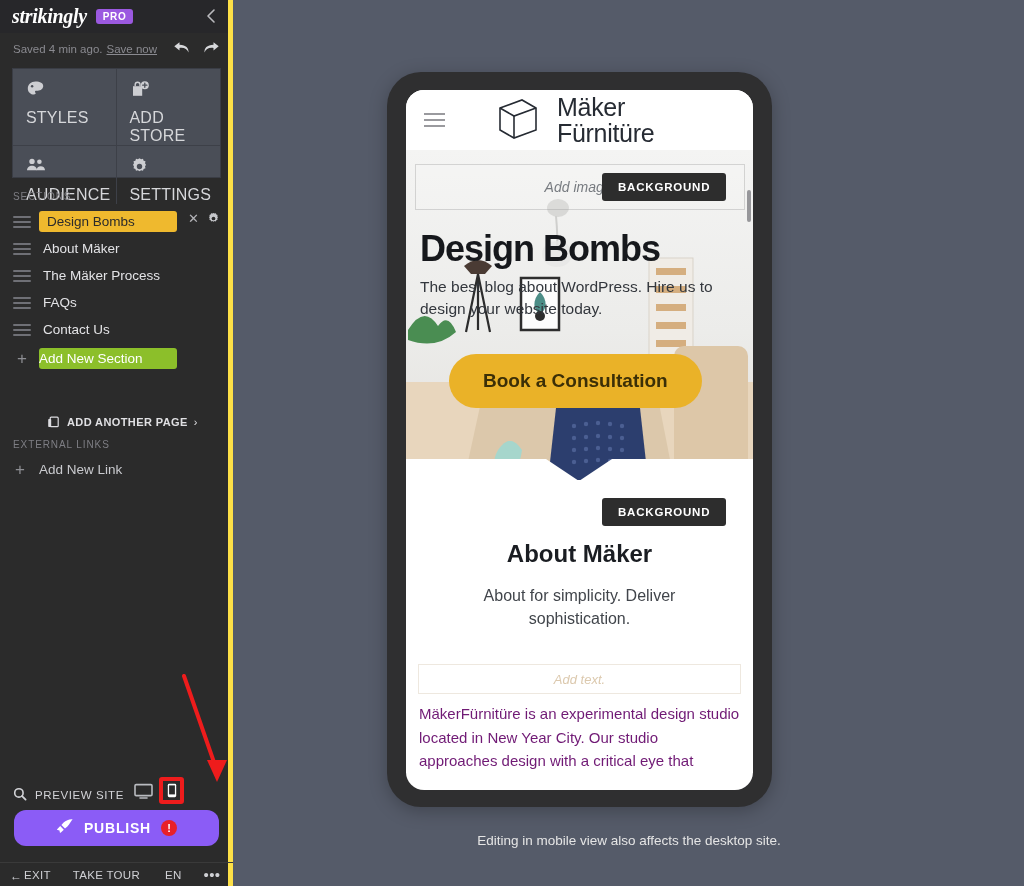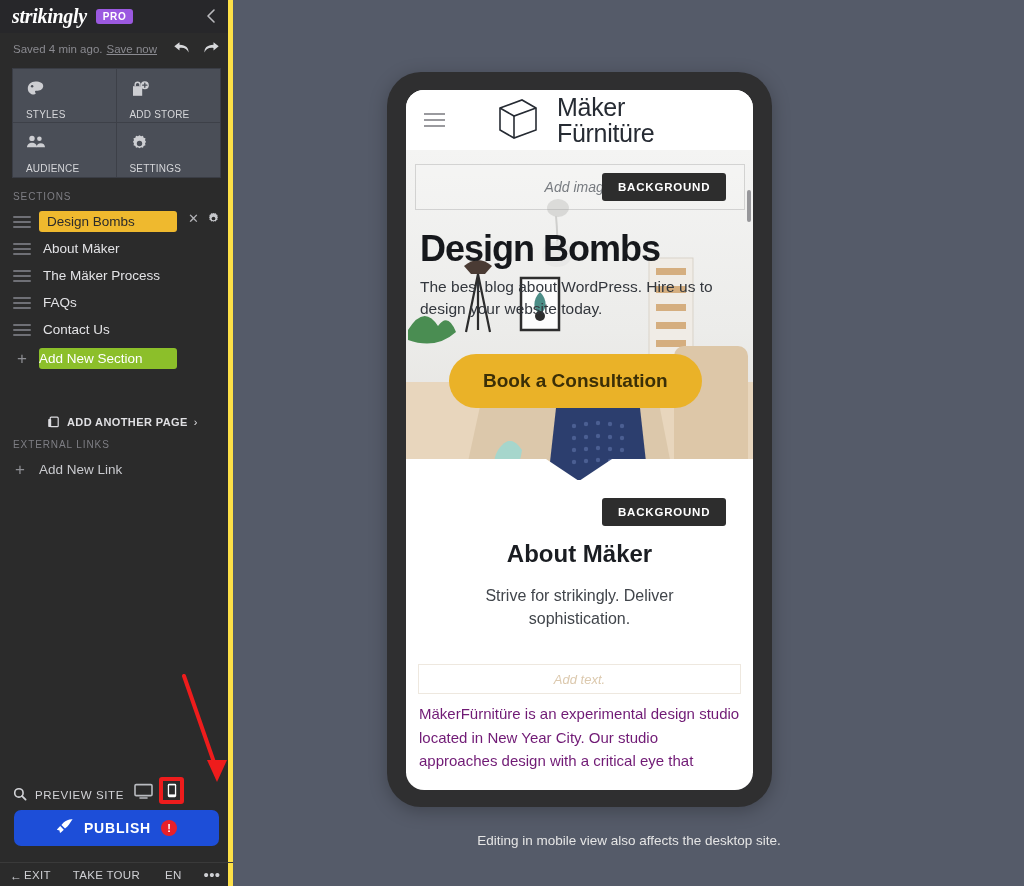--- a/index.html
+++ b/index.html
@@ -75,21 +75,21 @@
     border-right: 1px solid #3d4048;
     border-bottom: 1px solid #3d4048;
     padding: 11px 0 0 13px;
     cursor: pointer;
   }
   .tool-cell:nth-child(2), .tool-cell:nth-child(4) { border-right: none; }
   .tool-cell:nth-child(3), .tool-cell:nth-child(4) { border-bottom: none; }
   .tool-icon { height: 22px; display:block; }
   .tool-icon svg { display: block; }
   .tool-label {
-    margin-top: 7px; font-size: 10px;
+    margin-top: 7px; font-size: 16px;
     color: #d6d7da; letter-spacing: 0.2px;
   }
 
   .group-title {
     position: absolute; left: 13px;
     font-size: 10px; color: #7e7e84;
     letter-spacing: 0.9px;
   }
   #sections-title { top: 191px; }
   #external-title { top: 439px; }
@@ -179,22 +179,22 @@
   .dev-btn { cursor: pointer; display: flex; align-items: center; justify-content: center; }
   .dev-btn.mobile {
     width: 25px; height: 27px;
     border: 4px solid #ee1c1c; border-radius: 3px;
     background: #2b2b2b;
   }
 
   .publish-btn {
     position: absolute; left: 14px; top: 810px;
     width: 205px; height: 36px;
-    background: #1d4ed8;
-    border-radius: 7px;
+    background: #8b5cf6;
+    border-radius: 12px;
     display: flex; align-items: center; justify-content: center;
     gap: 10px; cursor: pointer;
   }
   .publish-label {
     font-size: 14px; font-weight: bold; color: #ffffff; letter-spacing: 0.8px;
   }
   .alert-dot {
     width: 16px; height: 16px; border-radius: 50%;
     background: #e8202a; color: #fff;
     font-size: 11px; font-weight: bold;
@@ -637,21 +637,21 @@
           <div class="cta-btn">Book a Consultation</div>
 
           <svg class="hero-notch" viewBox="0 0 347 22" preserveAspectRatio="none">
             <path d="M0 0 H140 L173 22 L206 0 H347 V22 H0 Z" fill="#ffffff"></path>
           </svg>
         </div>
 
         <div class="about">
           <div class="bg-btn" id="about-bg-btn">BACKGROUND</div>
           <div class="about-title">About Mäker</div>
-          <div class="about-sub">Strive for strikingly. Deliver sophistication.</div>
+          <div class="about-sub">About for simplicity. Deliver sophistication.</div>
           <div class="addtext-box">
             <span class="addtext-text">Add text.</span>
           </div>
           <div class="about-body">MäkerFürnitüre is an experimental design studio located in New Year City. Our studio approaches design with a critical eye that</div>
         </div>
 
         <div class="scrollbar-thumb"></div>
       </div>
     </div>
 

